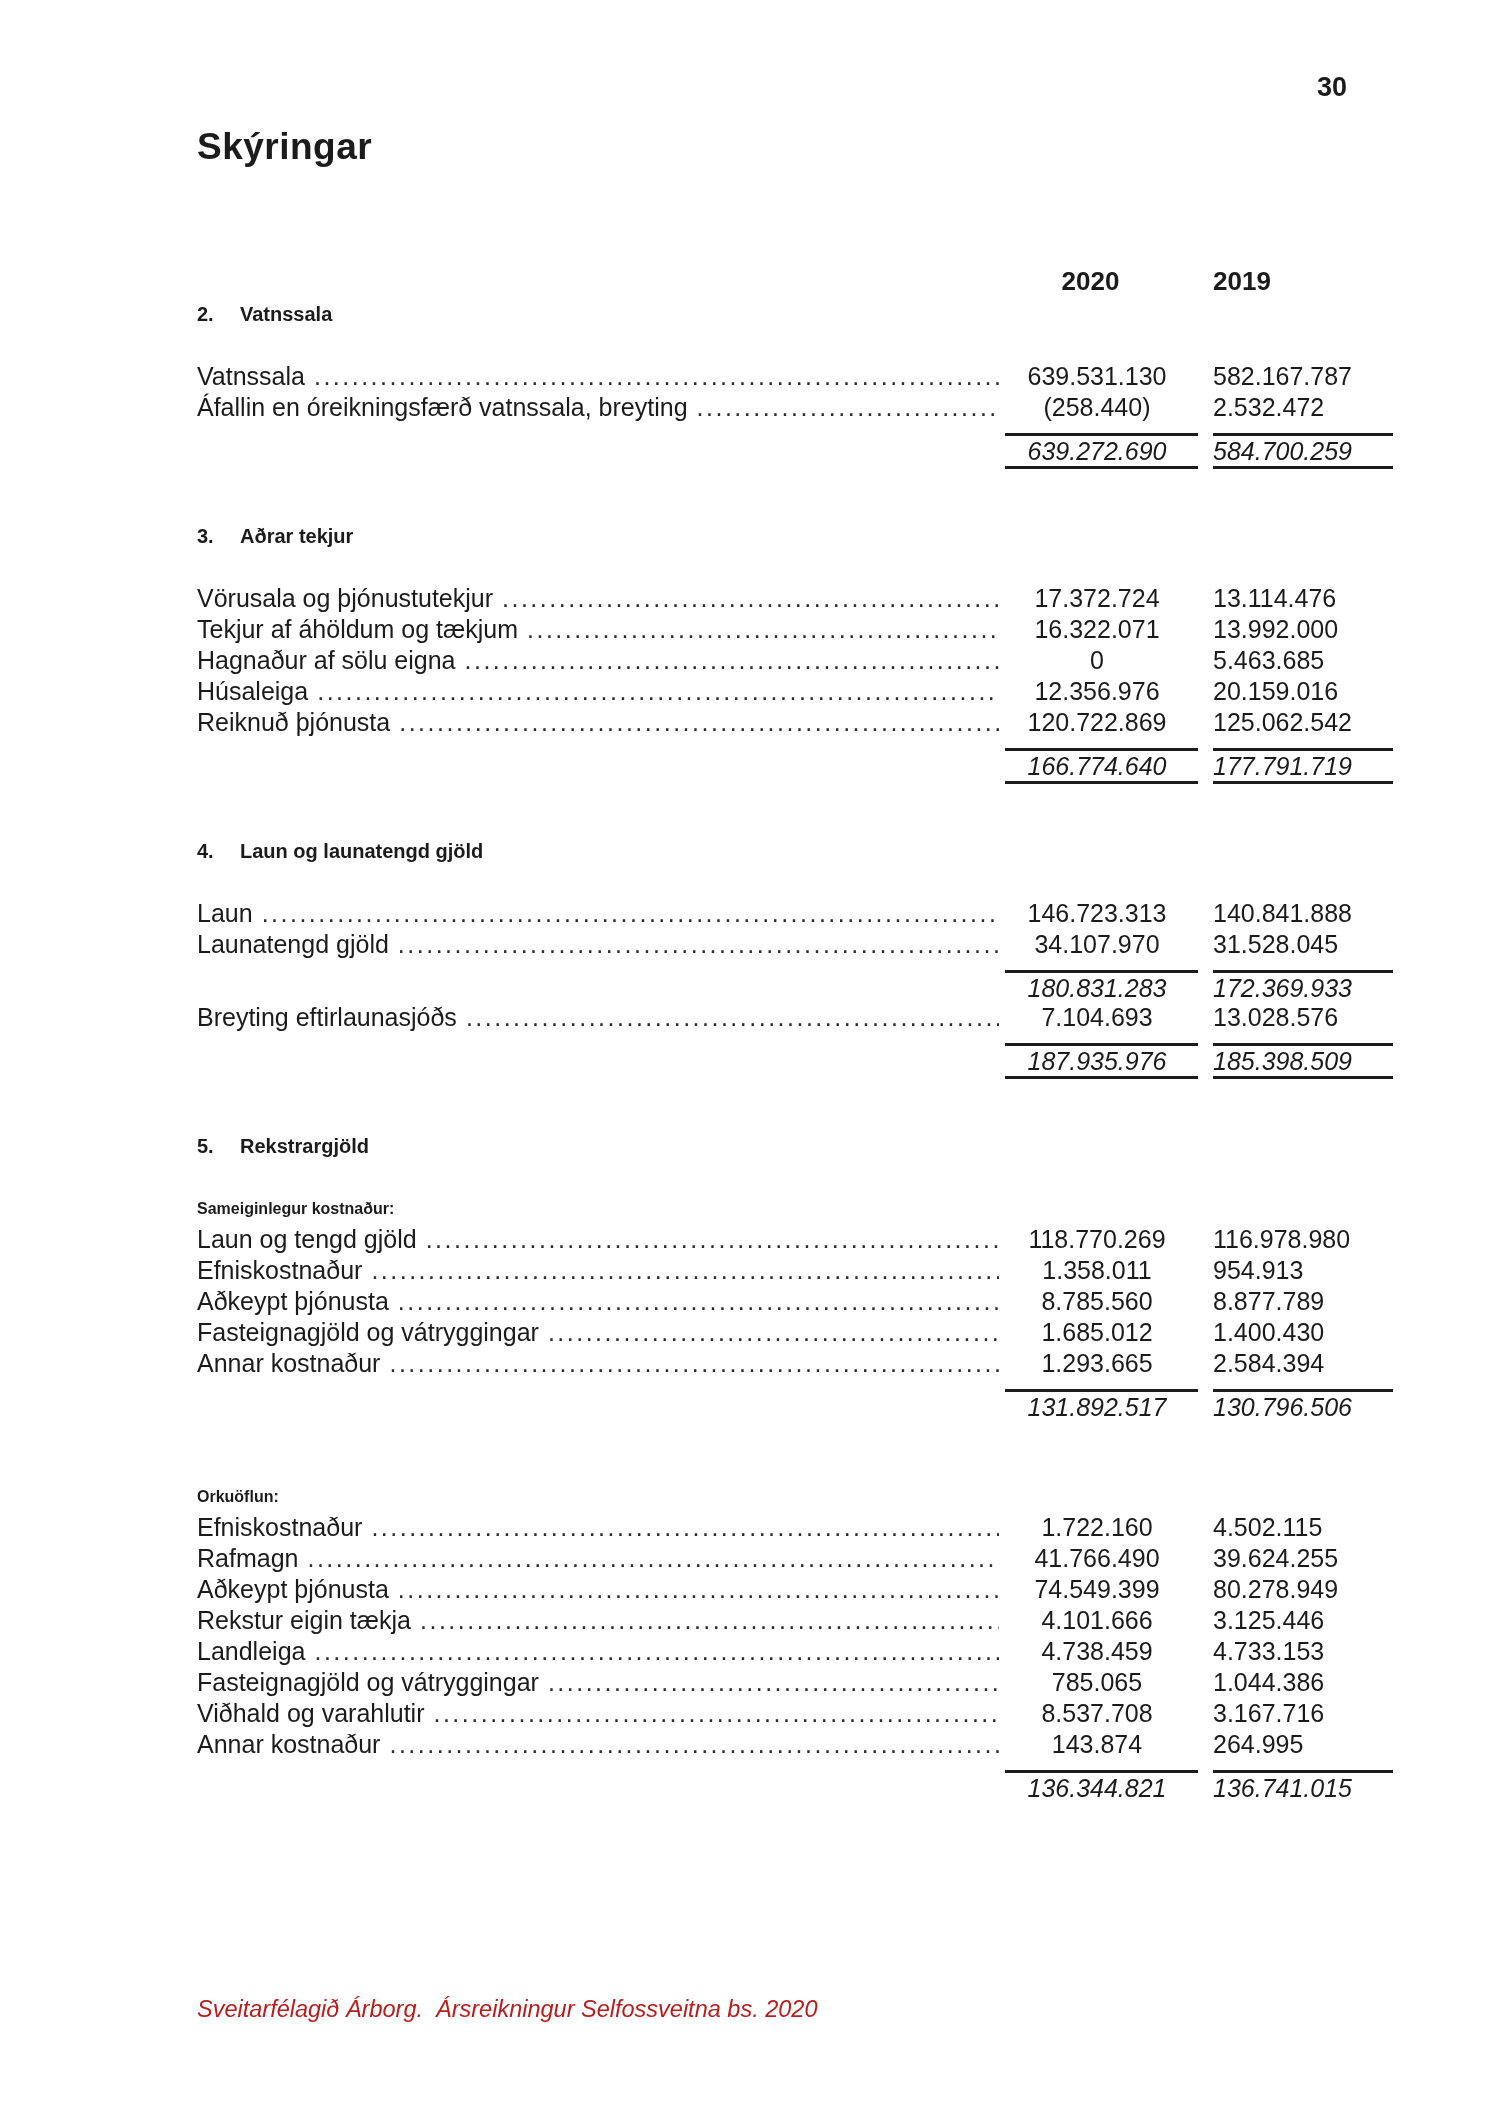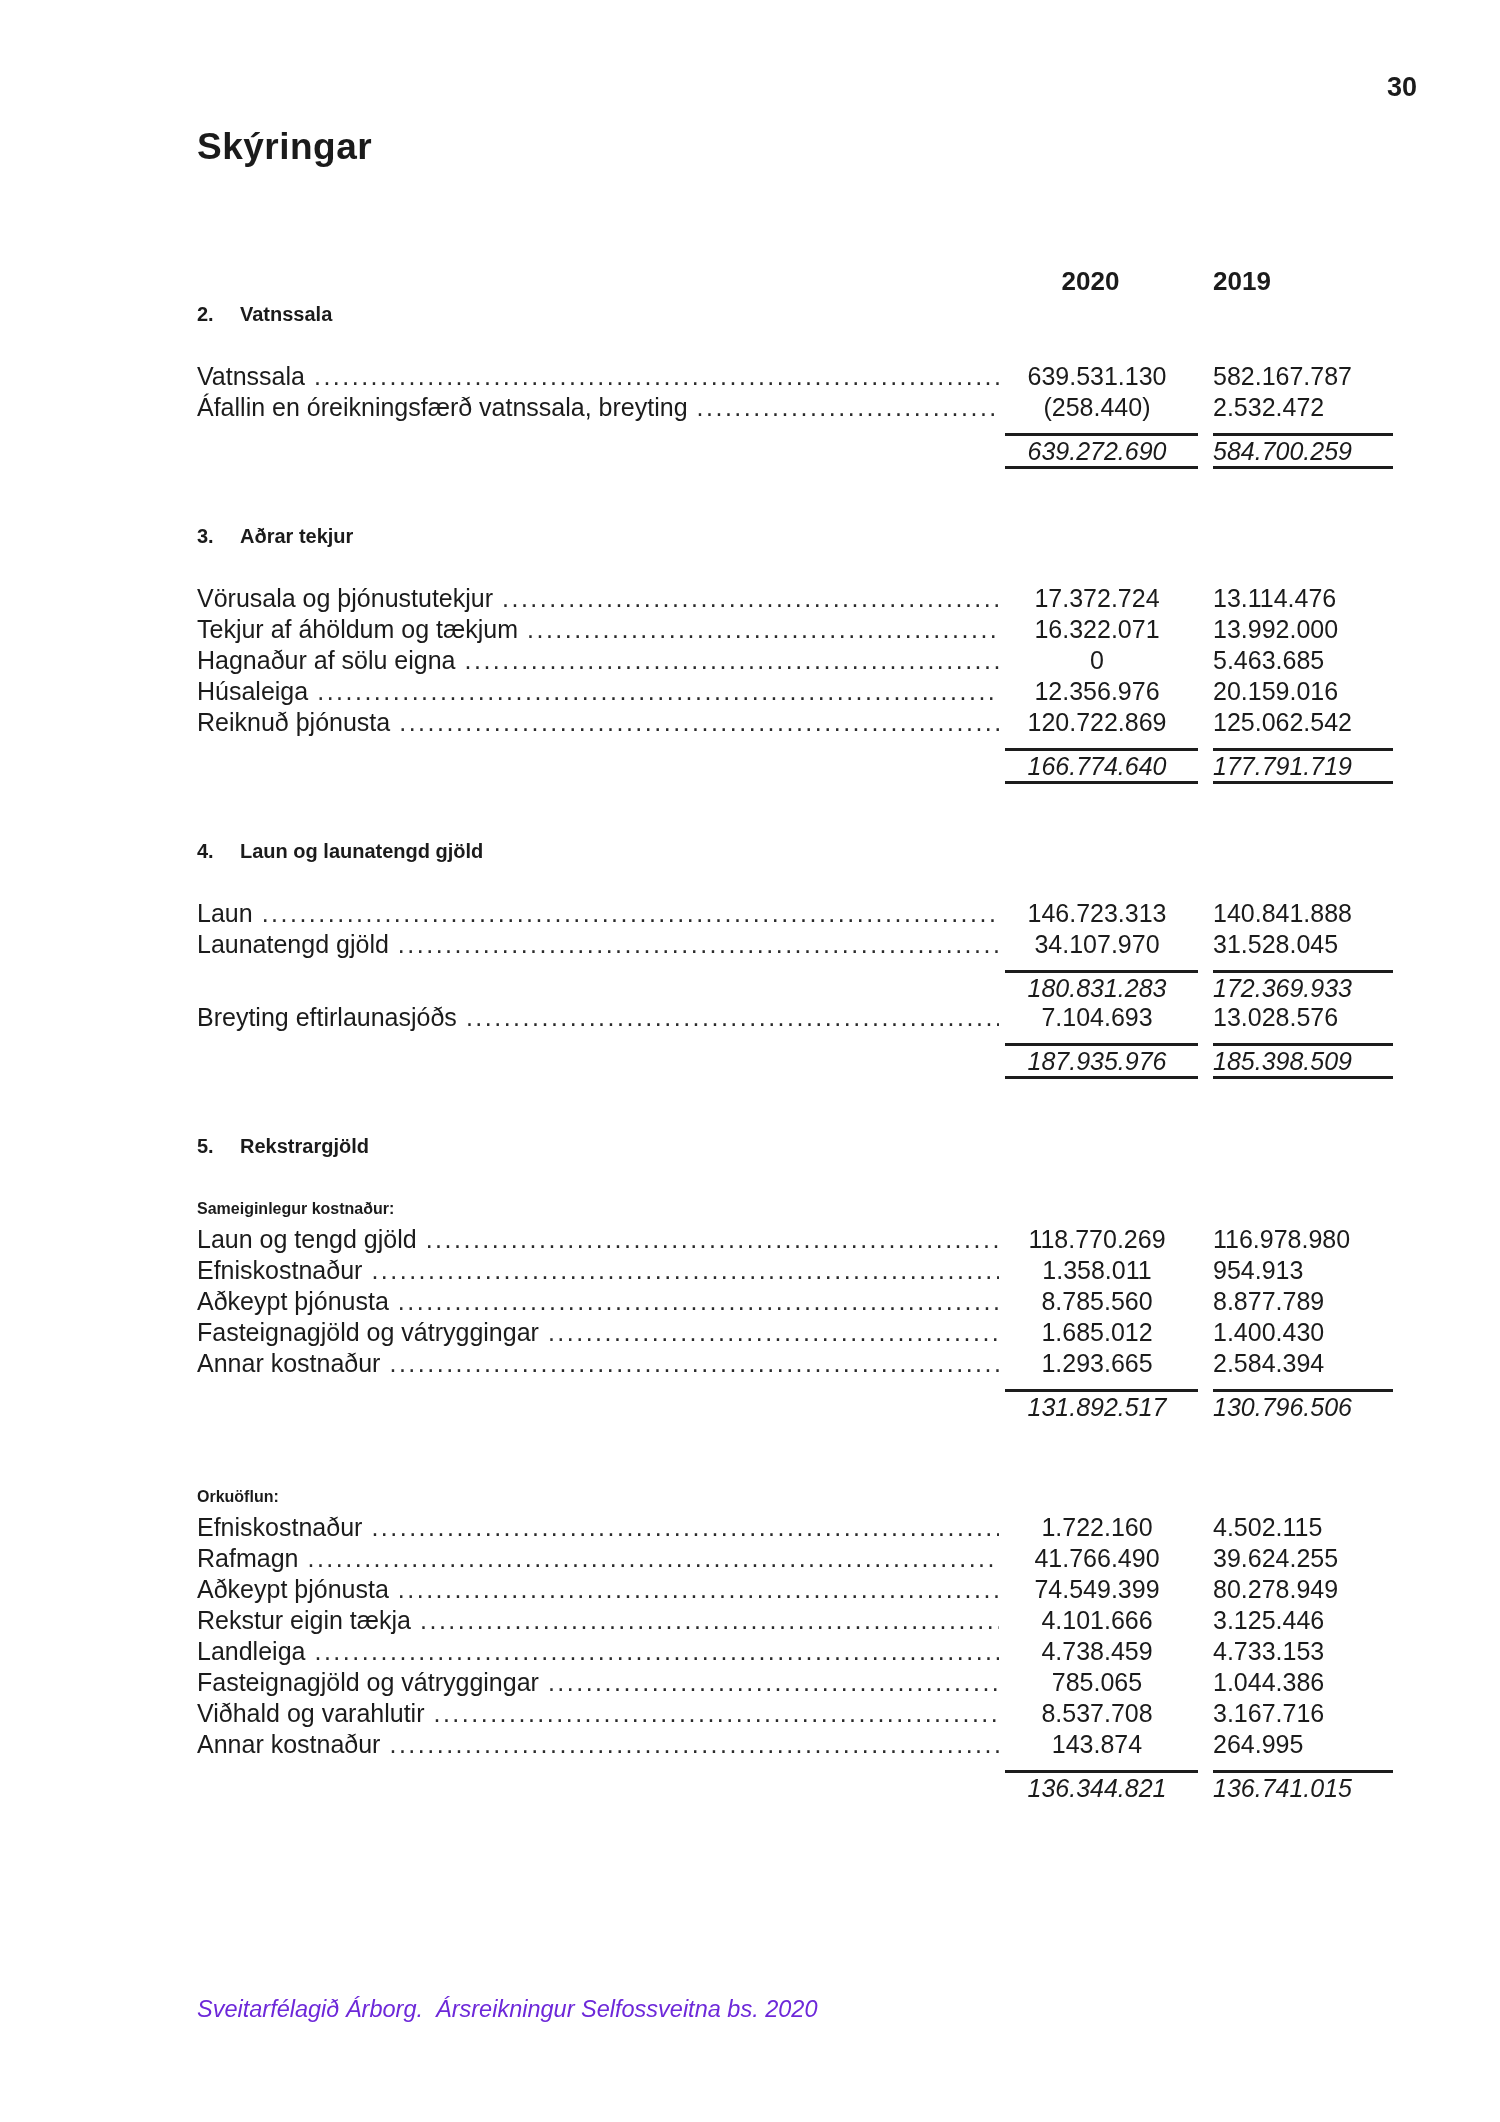--- a/index.html
+++ b/index.html
@@ -5,21 +5,21 @@
   html,body { margin:0; padding:0; }
   body {
     width:1500px; height:2122px;
     background:#ffffff;
     position:relative;
     font-family:"Liberation Sans", sans-serif;
     color:#1b1b1b;
     overflow:hidden;
   }
   .page-number {
-    position:absolute; top:72px; left:1367px; width:70px;
+    position:absolute; top:72px; left:1297px; width:70px;
     text-align:center; font-weight:bold; font-size:27px;
   }
   .doc-title {
     position:absolute; top:126px; left:197px; margin:0;
     font-size:37px; font-weight:bold; letter-spacing:0.5px;
   }
   .content {
     position:absolute; top:0; left:197px; width:1196px;
   }
   
@@ -51,21 +51,21 @@
     content:"........................................................................................................................................................";
   }
   .subhead { font-weight:bold; font-size:16px; height:31px; line-height:31px; margin-top:28px; }
   .sec-blocks .subhead:first-child { margin-top:0; }
   .trow.total { height:auto; line-height:27px; margin-top:10px;font-style:italic; }
   .total .c1, .total .c2 { border-top:3px solid #1d1d1d; padding-top:2px; }
   .total.underline .c1, .total.underline .c2 { border-bottom:3px solid #1d1d1d; padding-bottom:1px; }
   .total + .subhead { margin-top:60px; }
   .footer {
     position:absolute; top:1996px; left:197px;
-    font-size:23.5px; font-style:italic; color:#6d28d9;
+    font-size:23.5px; font-style:italic; color:#b91c1c;
     white-space:pre;
   }
 </style>
 </head>
 <body>
 
 <div class="page-number">30</div>
 <h1 class="doc-title">Skýringar</h1>
 
 <div class="content">

